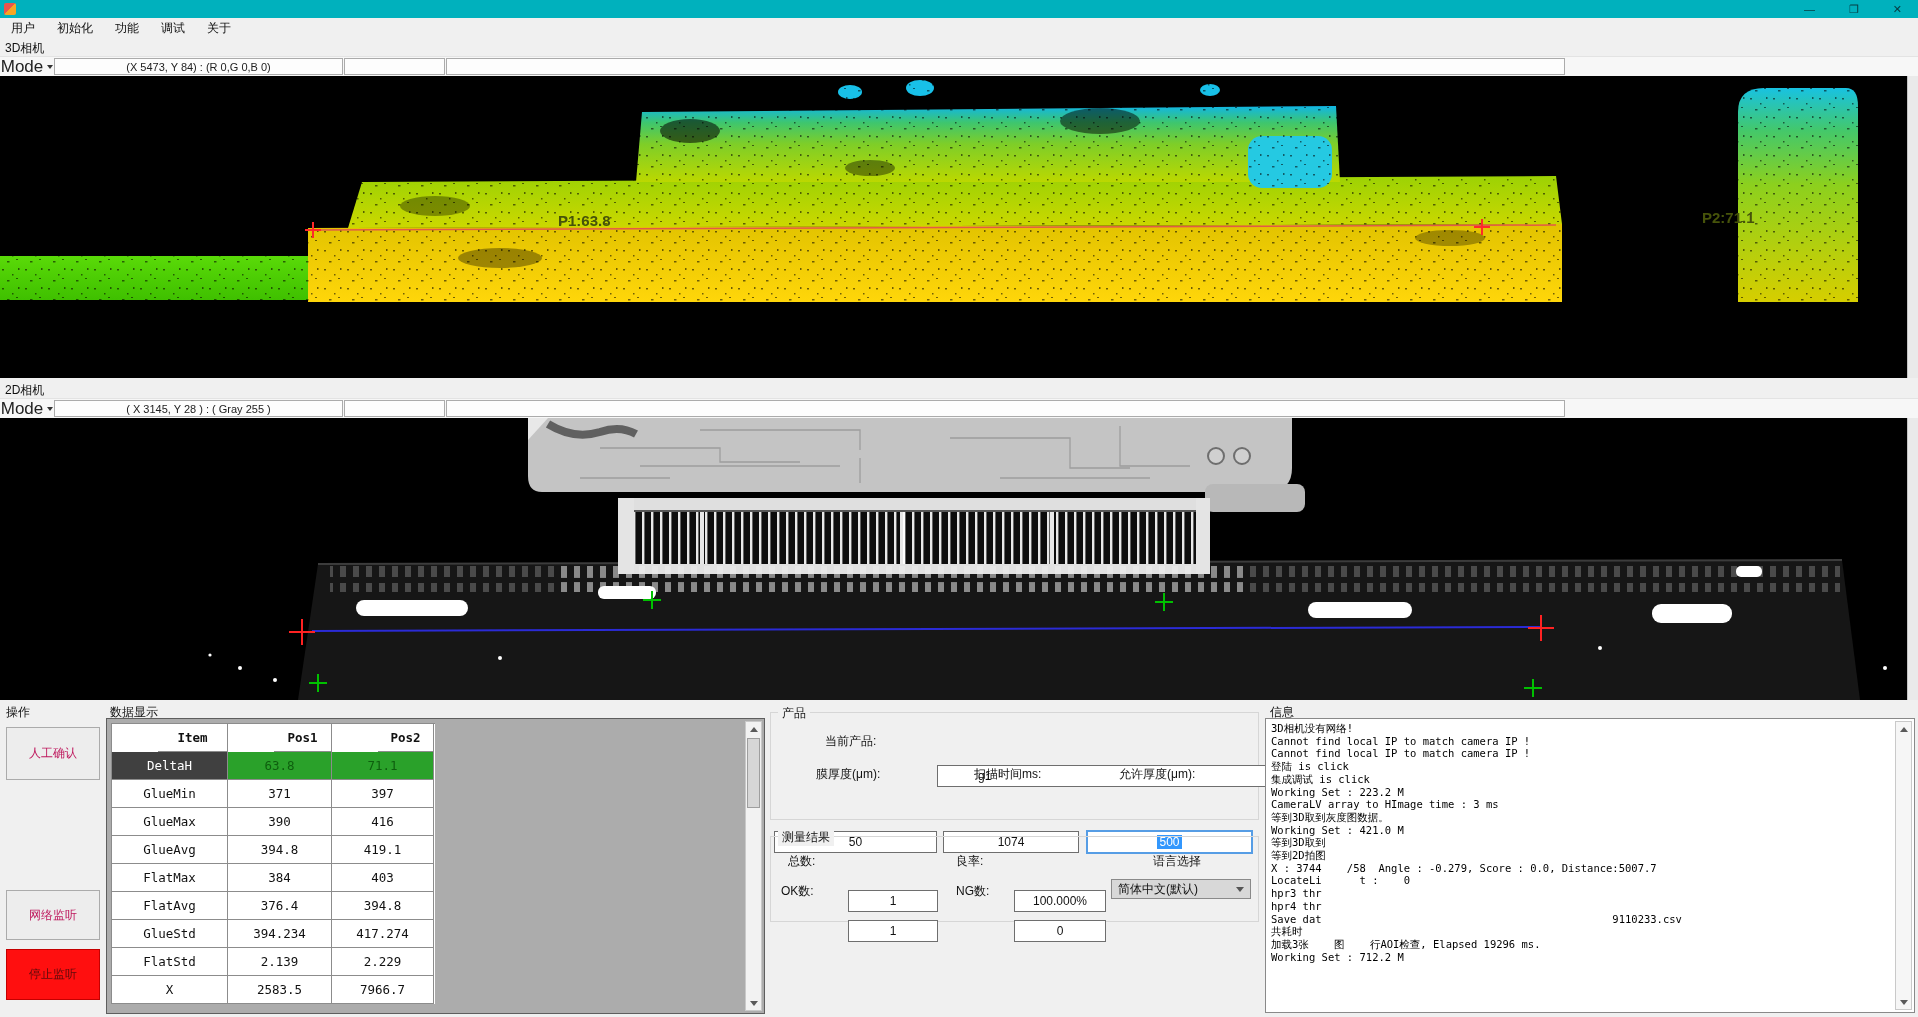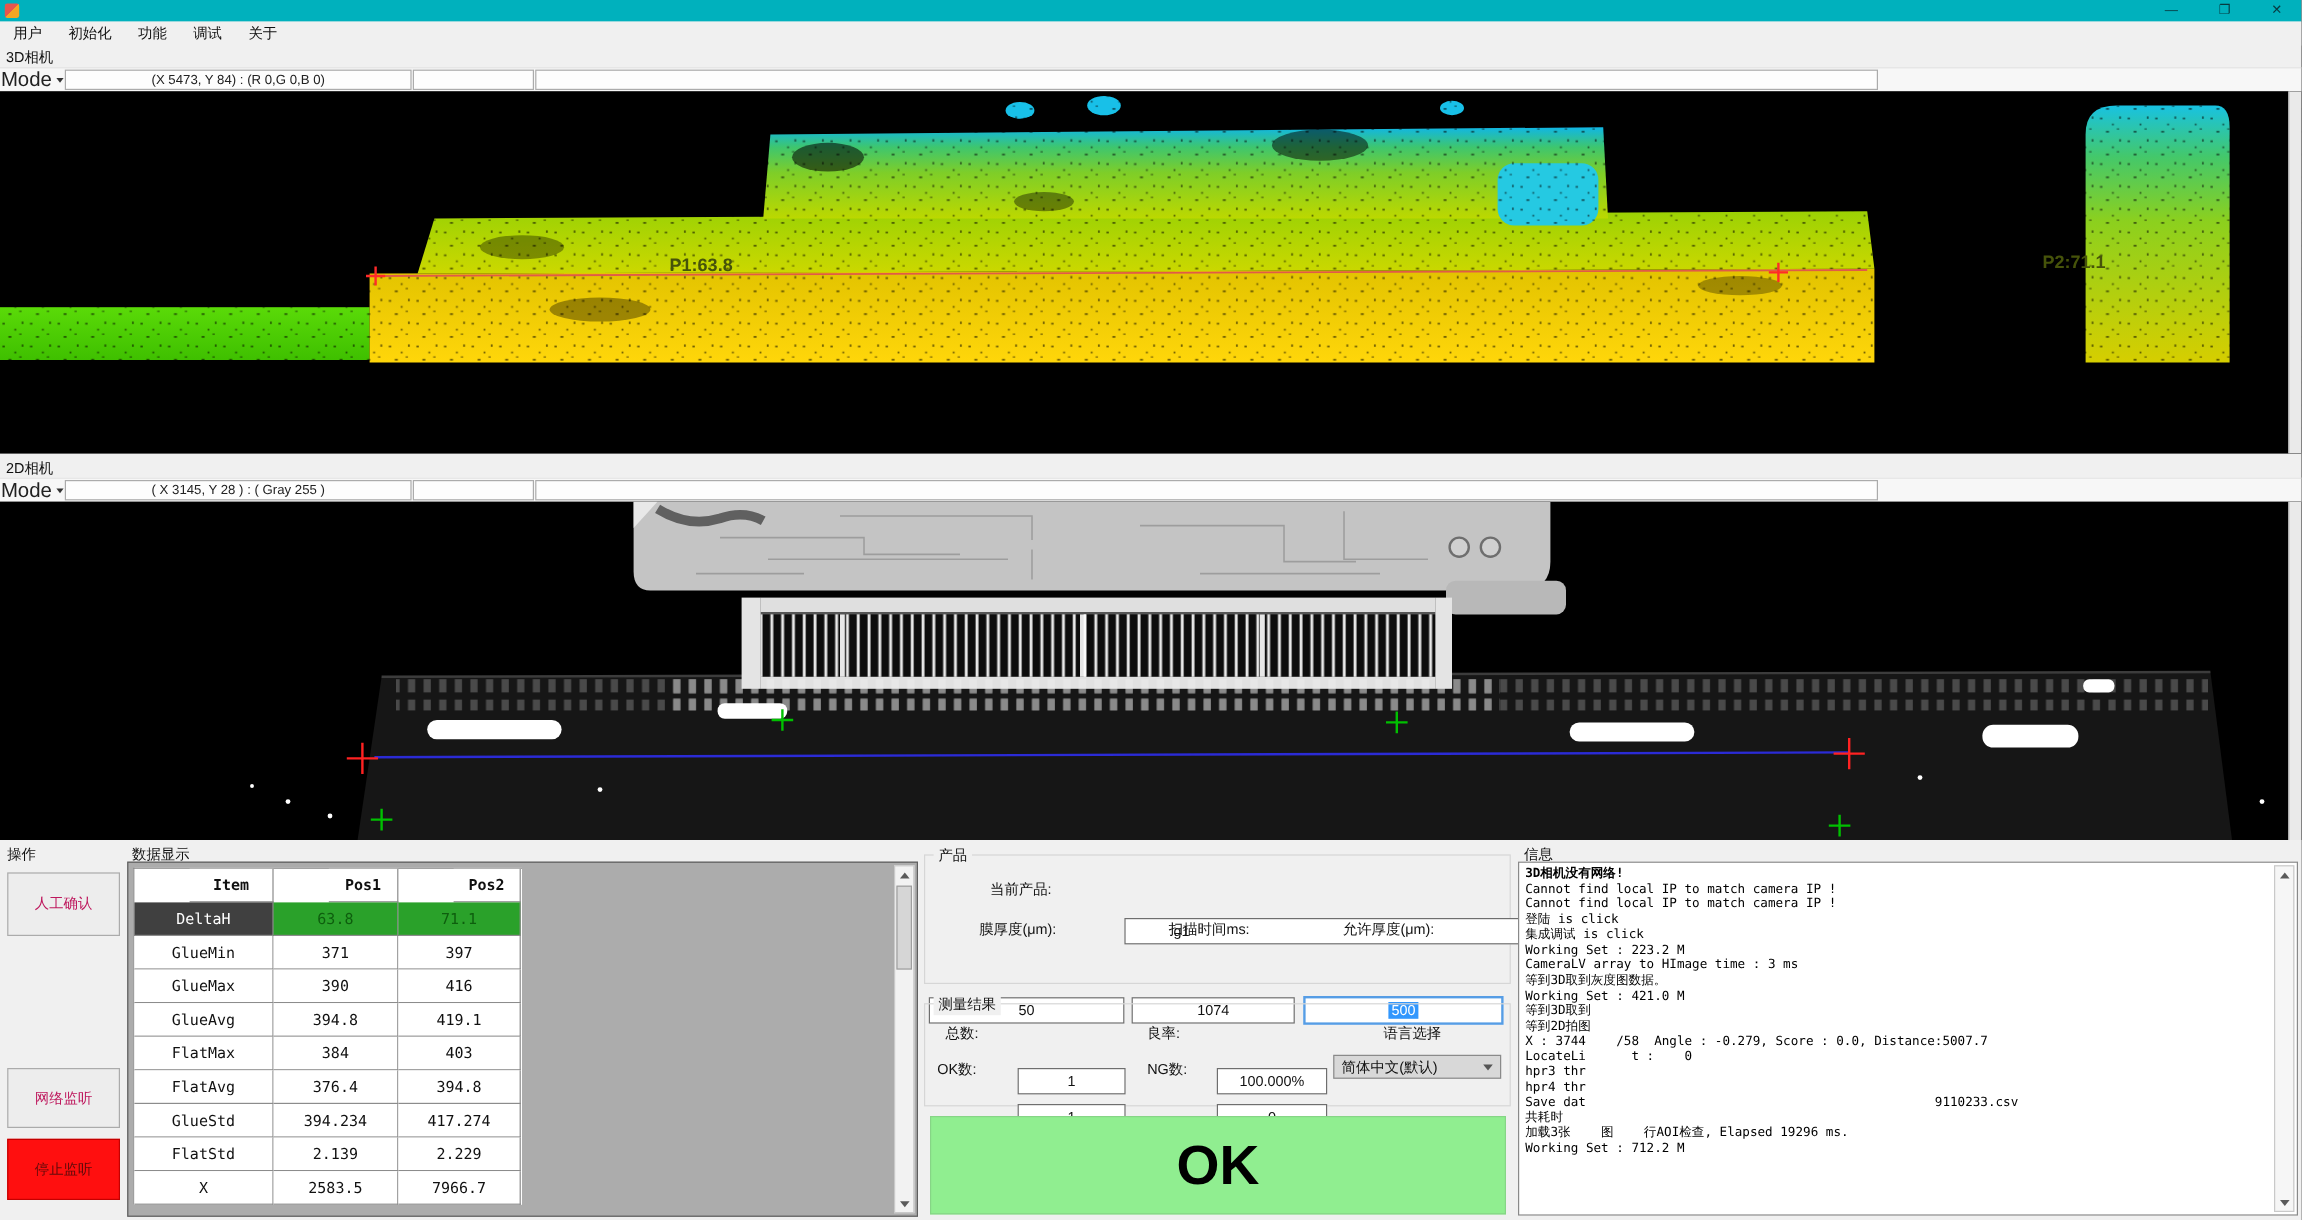--- a/index.html
+++ b/index.html
@@ -107,21 +107,21 @@
   #ok-box{position:absolute;left:775px;top:230px;width:478px;height:80px;background:#90EE90;
           border:1px solid #86D586;display:flex;align-items:center;justify-content:center;
           font-size:46px;font-weight:bold;color:#000;}
 
   
   #info-panel{position:absolute;left:1265px;top:18px;width:648px;height:293px;background:#FFF;
               border:1px solid #898989;overflow:hidden;}
   .log{position:absolute;left:5px;top:3px;right:20px;color:#000;
        font-family:"DejaVu Sans Mono",monospace;font-size:10.5px;line-height:12.7px;}
   .log-line{white-space:pre;}
-  .log-line.b{font-weight:bold;}
+  .log-line.b{font-weight:normal;}
   #info-scroll{background:#F6F6F6;}
 </style>
 </head>
 <body>
 
 <div class="app">
 
   <div class="titlebar">
     <div class="app-icon"></div>
     <span class="title-text">测膜程序 【当前用户: OEM】</span>
@@ -396,21 +396,20 @@
       <span class="fld-label" id="lbl-okn">OK数:</span>
       <div class="fld" id="inp-okn">1</div>
       <span class="fld-label" id="lbl-ngn">NG数:</span>
       <div class="fld" id="inp-ngn">0</div>
       <div id="combo-lang">
         <span>简体中文(默认)</span>
         <span class="combo-arrow"></span>
       </div>
     </div>
 
-    <div id="ok-box">OK</div>
 
     <span class="sec-label" style="left:1270px;top:4px;">信息</span>
     <div id="info-panel">
       <div class="log">
         <div class="log-line b">3D相机没有网络!</div>
         <div class="log-line">Cannot find local IP to match camera IP !</div>
         <div class="log-line">Cannot find local IP to match camera IP !</div>
         <div class="log-line">登陆 is click</div>
         <div class="log-line">集成调试 is click</div>
         <div class="log-line">Working Set : 223.2 M</div>

